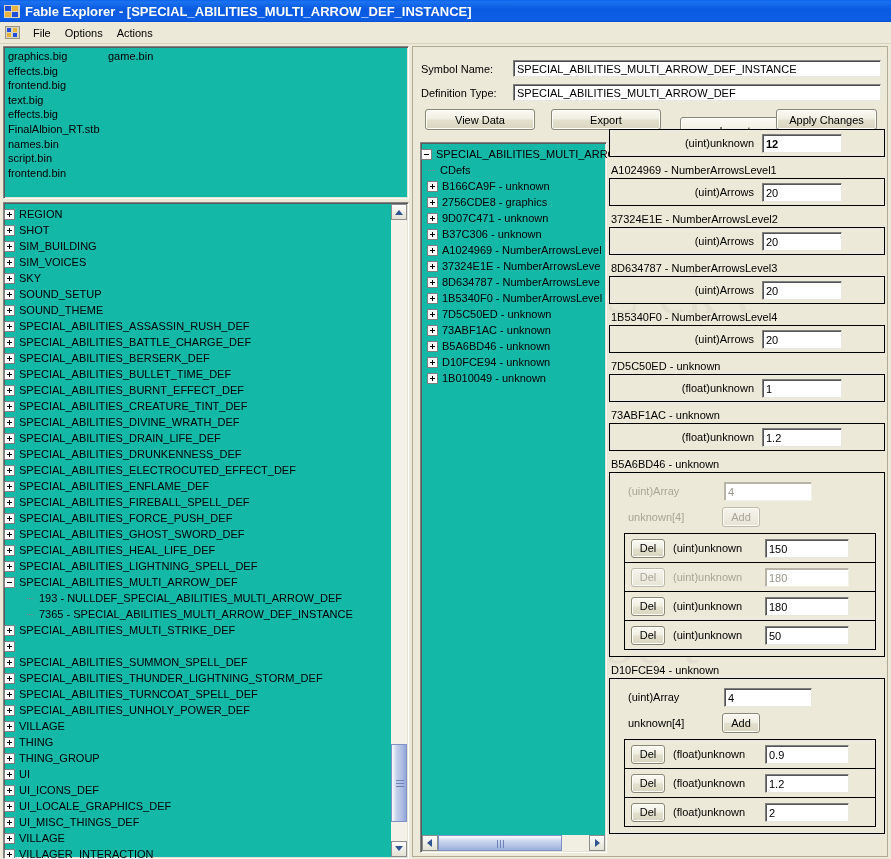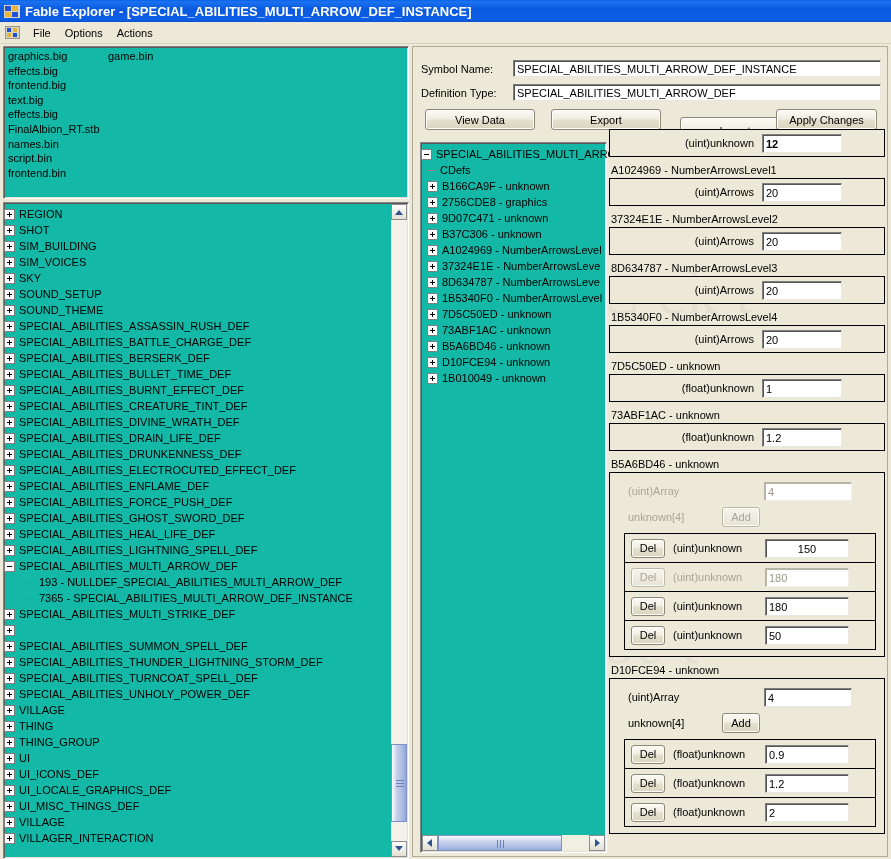--- a/index.html
+++ b/index.html
@@ -183,21 +183,21 @@
     height:19px;background:#fff;border:1px solid;
     border-color:#7f7f7f #e9e8de #e9e8de #7f7f7f;
     box-shadow:inset 1px 1px 0 #555;
     font-size:11px;line-height:18px;padding:0 3px;box-sizing:border-box;
   }
   .dim{color:#a9a598;}
   .dim.val{color:#9a968a;box-shadow:inset 1px 1px 0 #b6b2a4;border-color:#b9b5a7 #f2f1e9 #f2f1e9 #b9b5a7;}
   .dim-btn{color:#a9a598;background:linear-gradient(to bottom,#f6f4ec,#e7e4d5);border-color:#bdb9a8;}
 
   .arr-grp{border:1px solid #000;background:#ece9d8;box-sizing:border-box;padding:6px 0 6px 0;margin-bottom:7px;}
-  .arr-head{display:flex;align-items:center;height:24px;padding-left:18px;gap:40px;}
+  .arr-head{display:flex;align-items:center;height:24px;padding-left:18px;}
   .arr-add{display:flex;align-items:center;height:28px;padding-left:18px;}
   .arr-items{margin:2px 8px 0 14px;border:1px solid #000;}
   .arr-row{display:flex;align-items:center;height:28px;padding-left:6px;border-bottom:1px solid #000;}
   .arr-row:last-child{border-bottom:none;}
   .del-btn{width:34px;height:19px;font-size:11px;}
   .arr-row .plabel{margin-left:8px;width:92px;text-align:left;}
 
   
   .wm{
     position:absolute;pointer-events:none;color:#e2ded0;
@@ -322,20 +322,24 @@
         <div class="trow ">
           <span class="tnode plus"></span>
           <span class="tlabel">SPECIAL_ABILITIES_ELECTROCUTED_EFFECT_DEF</span>
         </div>
         <div class="trow ">
           <span class="tnode plus"></span>
           <span class="tlabel">SPECIAL_ABILITIES_ENFLAME_DEF</span>
         </div>
         <div class="trow ">
           <span class="tnode plus"></span>
+          <span class="tlabel">SPECIAL_ABILITIES_FIREBALL_SPELL_DEF</span>
+        </div>
+        <div class="trow ">
+          <span class="tnode plus"></span>
           <span class="tlabel">SPECIAL_ABILITIES_FORCE_PUSH_DEF</span>
         </div>
         <div class="trow ">
           <span class="tnode plus"></span>
           <span class="tlabel">SPECIAL_ABILITIES_GHOST_SWORD_DEF</span>
         </div>
         <div class="trow ">
           <span class="tnode plus"></span>
           <span class="tlabel">SPECIAL_ABILITIES_HEAL_LIFE_DEF</span>
         </div>
@@ -578,21 +582,21 @@
               <div class="val dim" style="width: 88px; margin-left: 10px;">4</div>
             </div>
             <div class="arr-add">
               <div class="plabel dim" style="width: 86px;">unknown[4]</div>
               <div class="btn dim-btn" style="width: 38px; height: 20px; margin-left: 8px;">Add</div>
             </div>
             <div class="arr-items">
               <div class="arr-row">
                 <div class="btn del-btn">Del</div>
                 <div class="plabel">(uint)unknown</div>
-                <div class="val" style="width: 84px; text-align: center;">150</div>
+                <div class="val" style="width: 84px;">150</div>
               </div>
               <div class="arr-row">
                 <div class="btn del-btn dim-btn">Del</div>
                 <div class="plabel dim">(uint)unknown</div>
                 <div class="val dim" style="width: 84px;">180</div>
               </div>
               <div class="arr-row">
                 <div class="btn del-btn">Del</div>
                 <div class="plabel">(uint)unknown</div>
                 <div class="val" style="width: 84px;">180</div>

